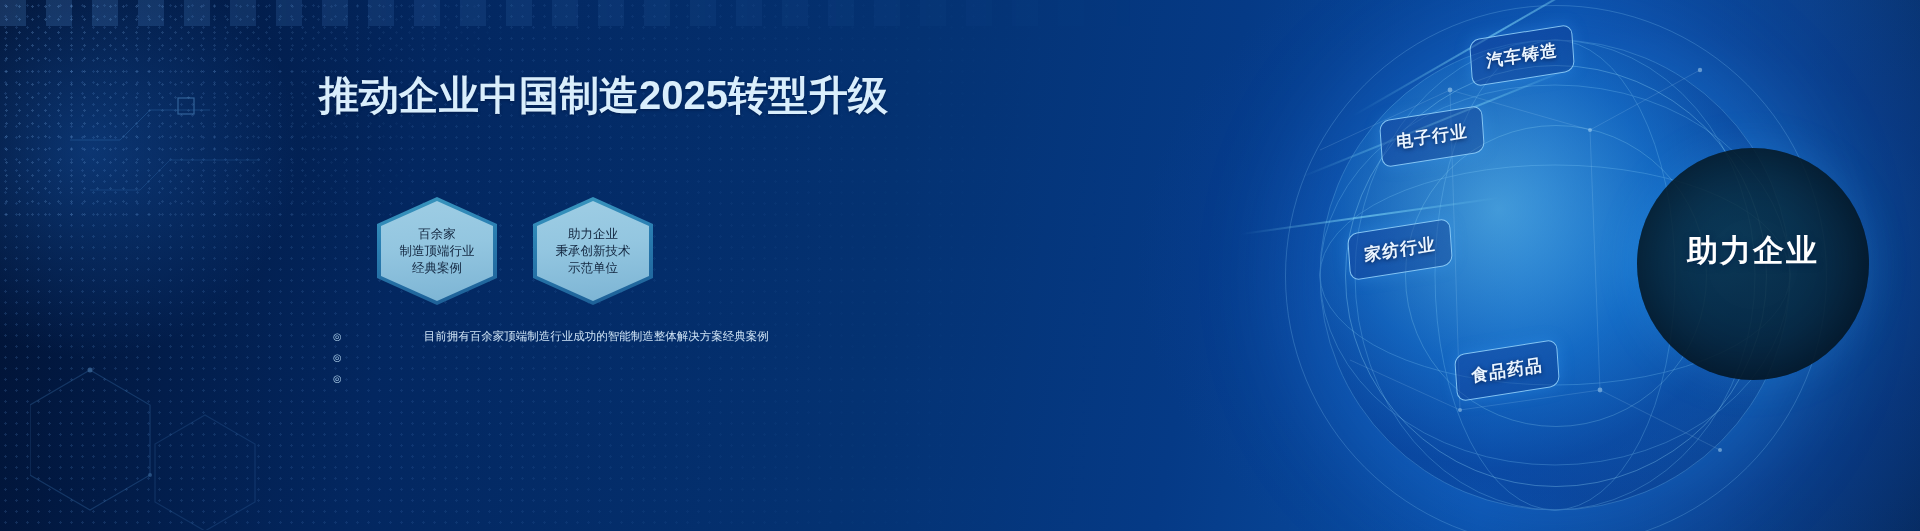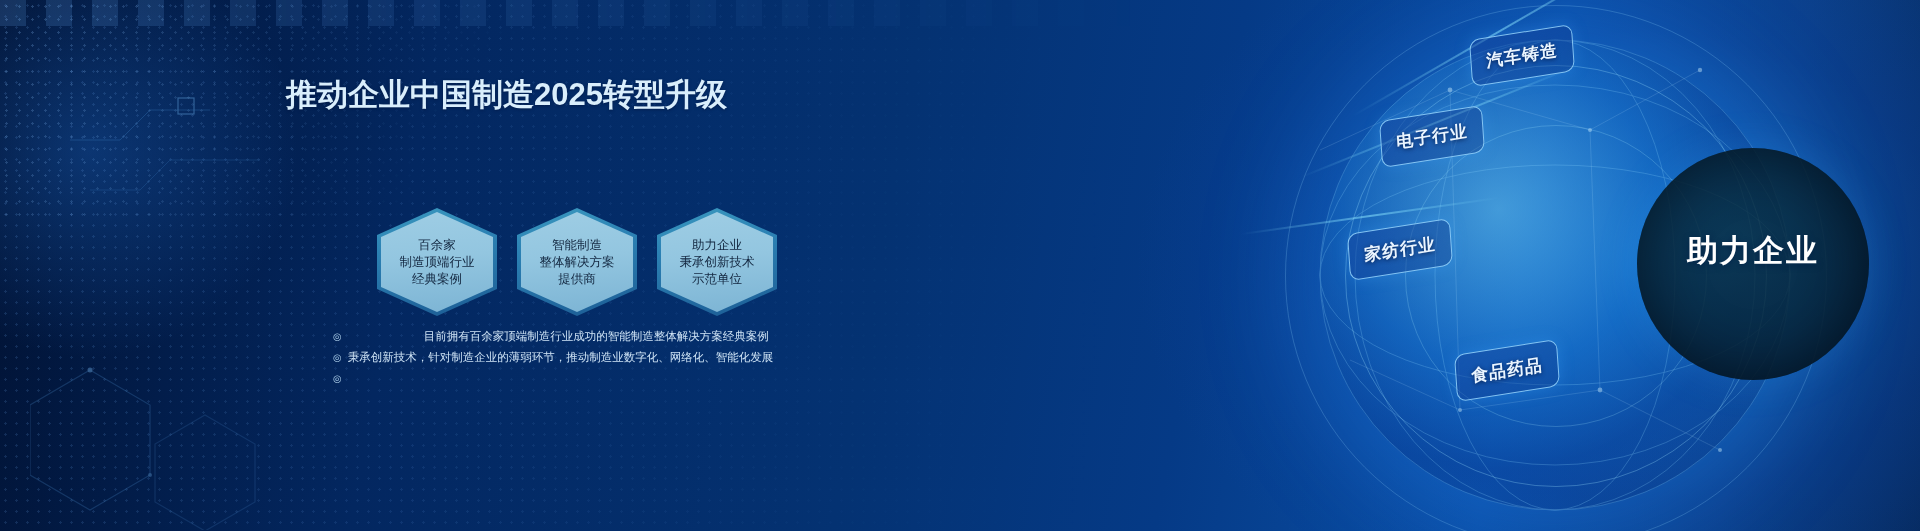--- a/index.html
+++ b/index.html
@@ -73,35 +73,36 @@
   .headline-en {
     color: #bfe0f7;
     font-size: 45px;
     line-height: 56px;
     font-weight: 400;
     letter-spacing: 0.2px;
     white-space: nowrap;
   }
   .headline-cn {
     color: #d9eefc;
-    font-size: 31px;
+    font-size: 40px;
     line-height: 50px;
     font-weight: 700;
     margin-top: 2px;
     white-space: nowrap;
     text-shadow: 0 1px 3px rgba(0,20,60,0.6);
+    margin-left: 33px;
   }
 
   
   .hex-row {
     position: absolute;
     left: 377px;
-    top: 208px;
+    top: 197px;
     display: flex;
-    gap: 20px;
+    gap: 36px;
     align-items: center;
   }
   .hex {
     position: relative;
     width: 120px;
     height: 108px;
     display: flex;
     align-items: center;
     justify-content: center;
   }
@@ -311,40 +312,32 @@
     <div class="hex">
       <div class="outer"></div>
       <div class="inner"></div>
       <div class="label">百余家
 制造顶端行业
 经典案例</div>
     </div>
     <div class="hex">
       <div class="outer"></div>
       <div class="inner"></div>
-      <div class="label">智能制造
-整体解决方案
-提供商</div>
-    </div>
-    <div class="hex">
-      <div class="outer"></div>
-      <div class="inner"></div>
       <div class="label">助力企业
 秉承创新技术
 示范单位</div>
     </div>
   </div>
 
   <div class="bullets">
     <div class="bullet-row indented">
       <span class="marker">◎</span>
       <span class="btext">目前拥有百余家顶端制造行业成功的智能制造整体解决方案经典案例</span>
     </div>
     <div class="bullet-row">
       <span class="marker">◎</span>
-      <span class="btext">秉承创新技术，针对制造企业的薄弱环节，推动制造业数字化、网络化、智能化发展</span>
     </div>
     <div class="bullet-row">
       <span class="marker">◎</span>
     </div>
   </div>
 
 </div>
 
 </body></html>

